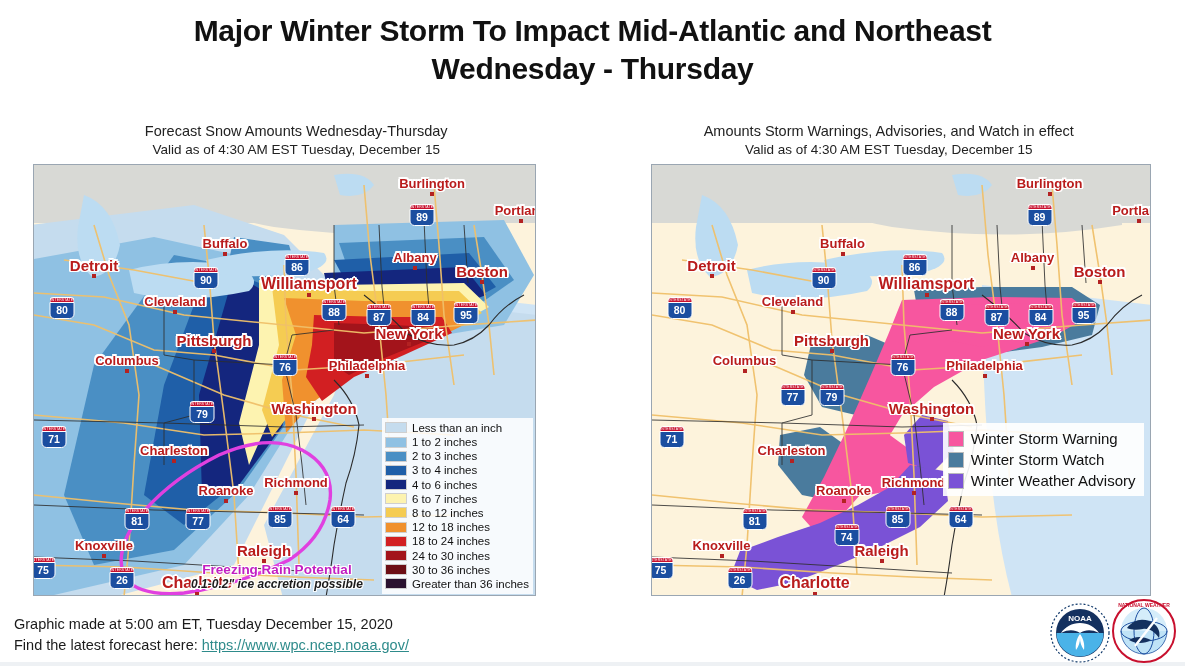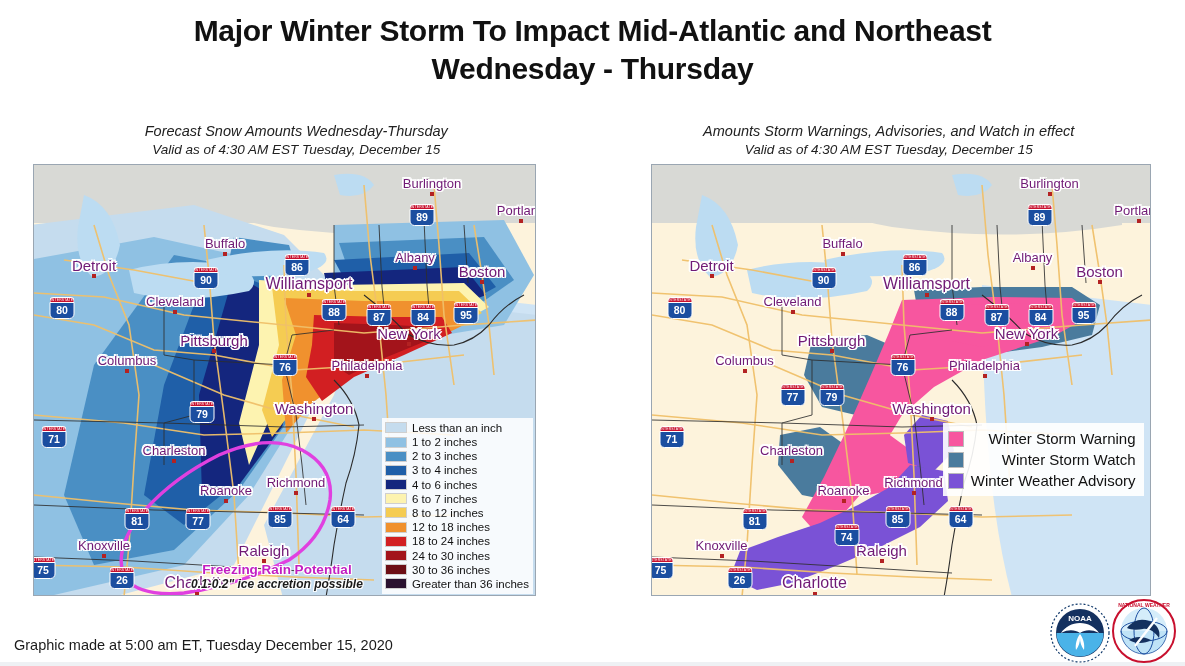--- a/index.html
+++ b/index.html
@@ -30,41 +30,40 @@
     top: 122px; left: 0; right: 0;
     height: 482px;
     display: flex;
   }
   .panel { width: 50%; position: relative; }
   .panel-head {
     text-align: center;
     font-size: 14.5px;
     color: #222;
     line-height: 1.32;
-    font-style: italic;
   }
   .panel-head .sub { font-size: 13.5px; }
 
   .map-frame {
     position: absolute;
     top: 42px;
     left: 33px;
     width: 503px; height: 432px;
     border: 1px solid #9aa6b2;
     overflow: hidden;
     background: #cfe4f5;
   }
   .panel.right .map-frame { left: 58px; width: 500px; }
 
   
   .city {
     position: absolute;
     font-size: 13px;
-    font-weight: normal;
-    color: #701a75;
+    font-weight: bold;
+    color: #b91c1c;
     white-space: nowrap;
     text-shadow:
       -1.4px -1.4px 0 #fff,  1.4px -1.4px 0 #fff,
       -1.4px  1.4px 0 #fff,  1.4px  1.4px 0 #fff,
       -1.8px 0 0 #fff, 1.8px 0 0 #fff, 0 -1.8px 0 #fff, 0 1.8px 0 #fff;
     transform: translate(-50%, -50%);
     pointer-events: none;
   }
   .city.big { font-size: 15px; }
   .city.sm  { font-size: 16px; }
@@ -136,21 +135,21 @@
     text-shadow: -1px -1px 0 #fff, 1px -1px 0 #fff, -1px 1px 0 #fff, 1px 1px 0 #fff;
   }
 
   
   .warn-legend {
     position: absolute;
     right: 6px; top: 258px;
     background: rgba(255,255,255,.9);
     padding: 5px 8px 5px 5px;
   }
-  .warn-legend .row { display:flex; align-items:center; height: 21px; justify-content: space-between; }
+  .warn-legend .row { display:flex; align-items:center; height: 21px; }
   .warn-legend .sw {
     width: 16px; height: 16px; margin-right: 7px; flex:none;
     border: 1px solid #bbb;
   }
   .warn-legend .lb { font-size: 15px; color: #111; white-space: nowrap; }
 
   
   .footer {
     position: absolute;
     left: 14px; bottom: 10px;
@@ -645,20 +644,23 @@
           </div>
         </div>
     </div>
   </div>
 </div>
 
 <div class="sep-line"></div>
 
 <div class="footer">
   <div>Graphic made at 5:00 am ET, Tuesday December 15, 2020</div>
+  <div>
+    <span>Find the latest forecast here: </span><a href="#">https://www.wpc.ncep.noaa.gov/</a>
+  </div>
 </div>
 
 <div class="logos">
 
   <svg width="62" height="62" viewBox="0 0 62 62">
     <circle cx="31" cy="31" r="30" fill="#ffffff"></circle>
     <circle cx="31" cy="31" r="29" fill="none" stroke="#123a6b" stroke-width="1.2" stroke-dasharray="2 2"></circle>
     <circle cx="31" cy="31" r="24" fill="#14315f"></circle>
     <path d="M7.5 31 a23.5 23.5 0 0 0 47 0 Z" fill="#4ab3e8"></path>
     <path d="M31 21 C23 21 16 25 12 31 C20 27 26 28 31 31 C36 28 42 27 50 31 C46 25 39 21 31 21 Z" fill="#ffffff"></path>

